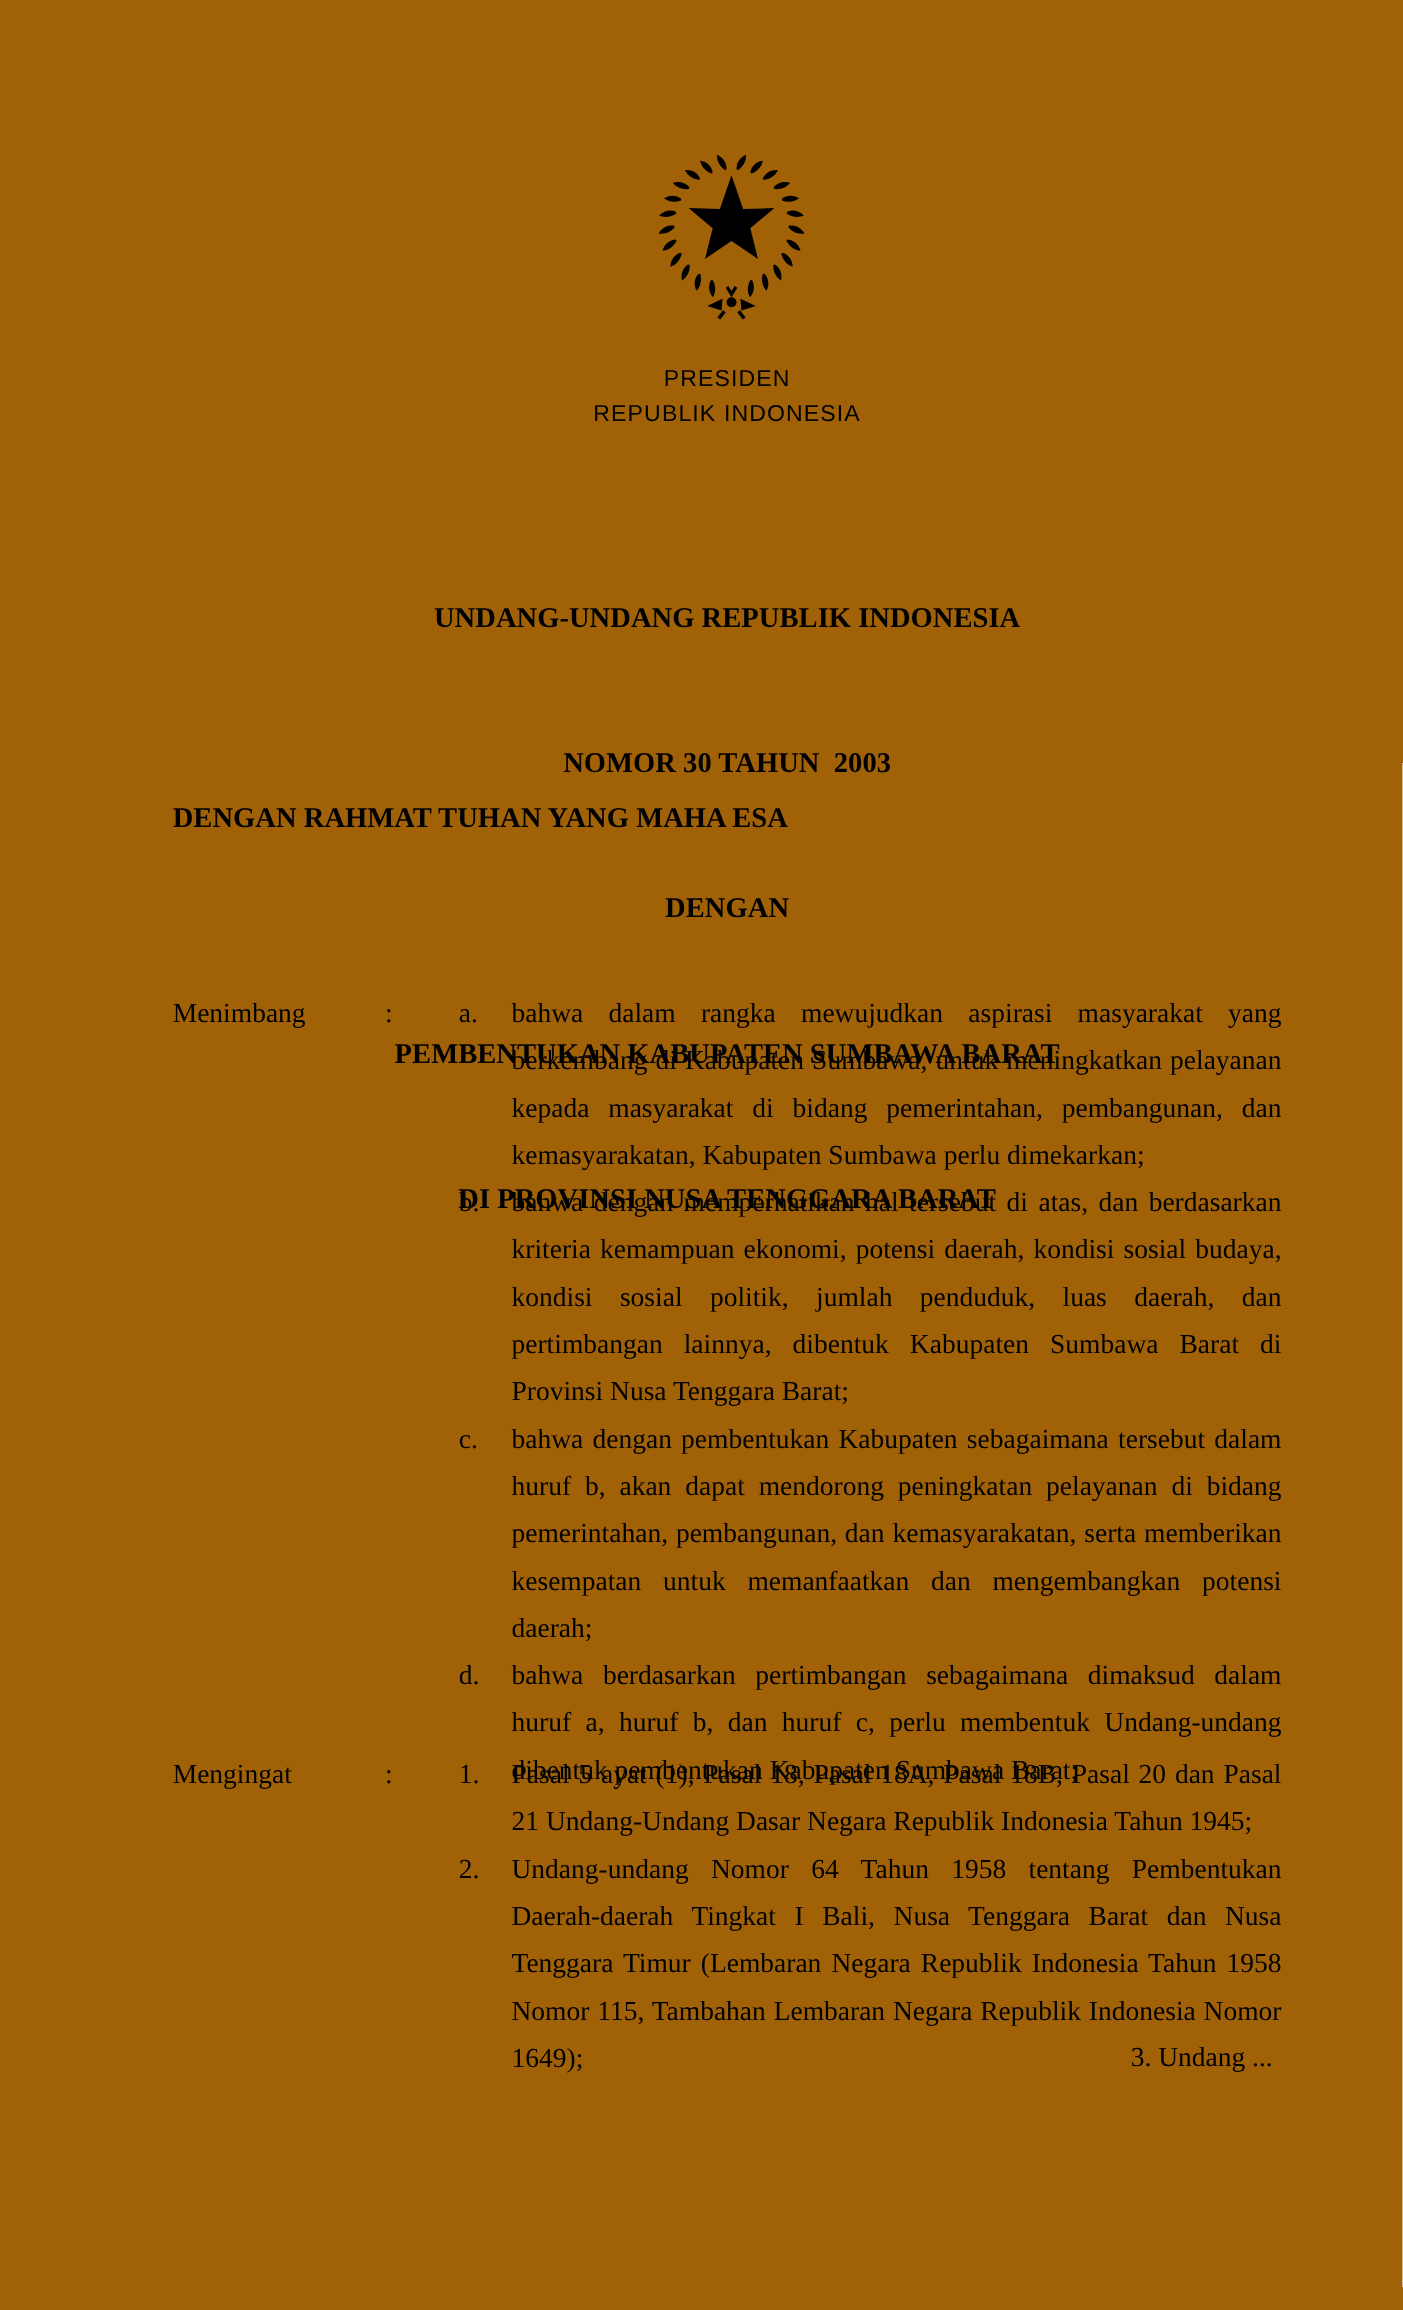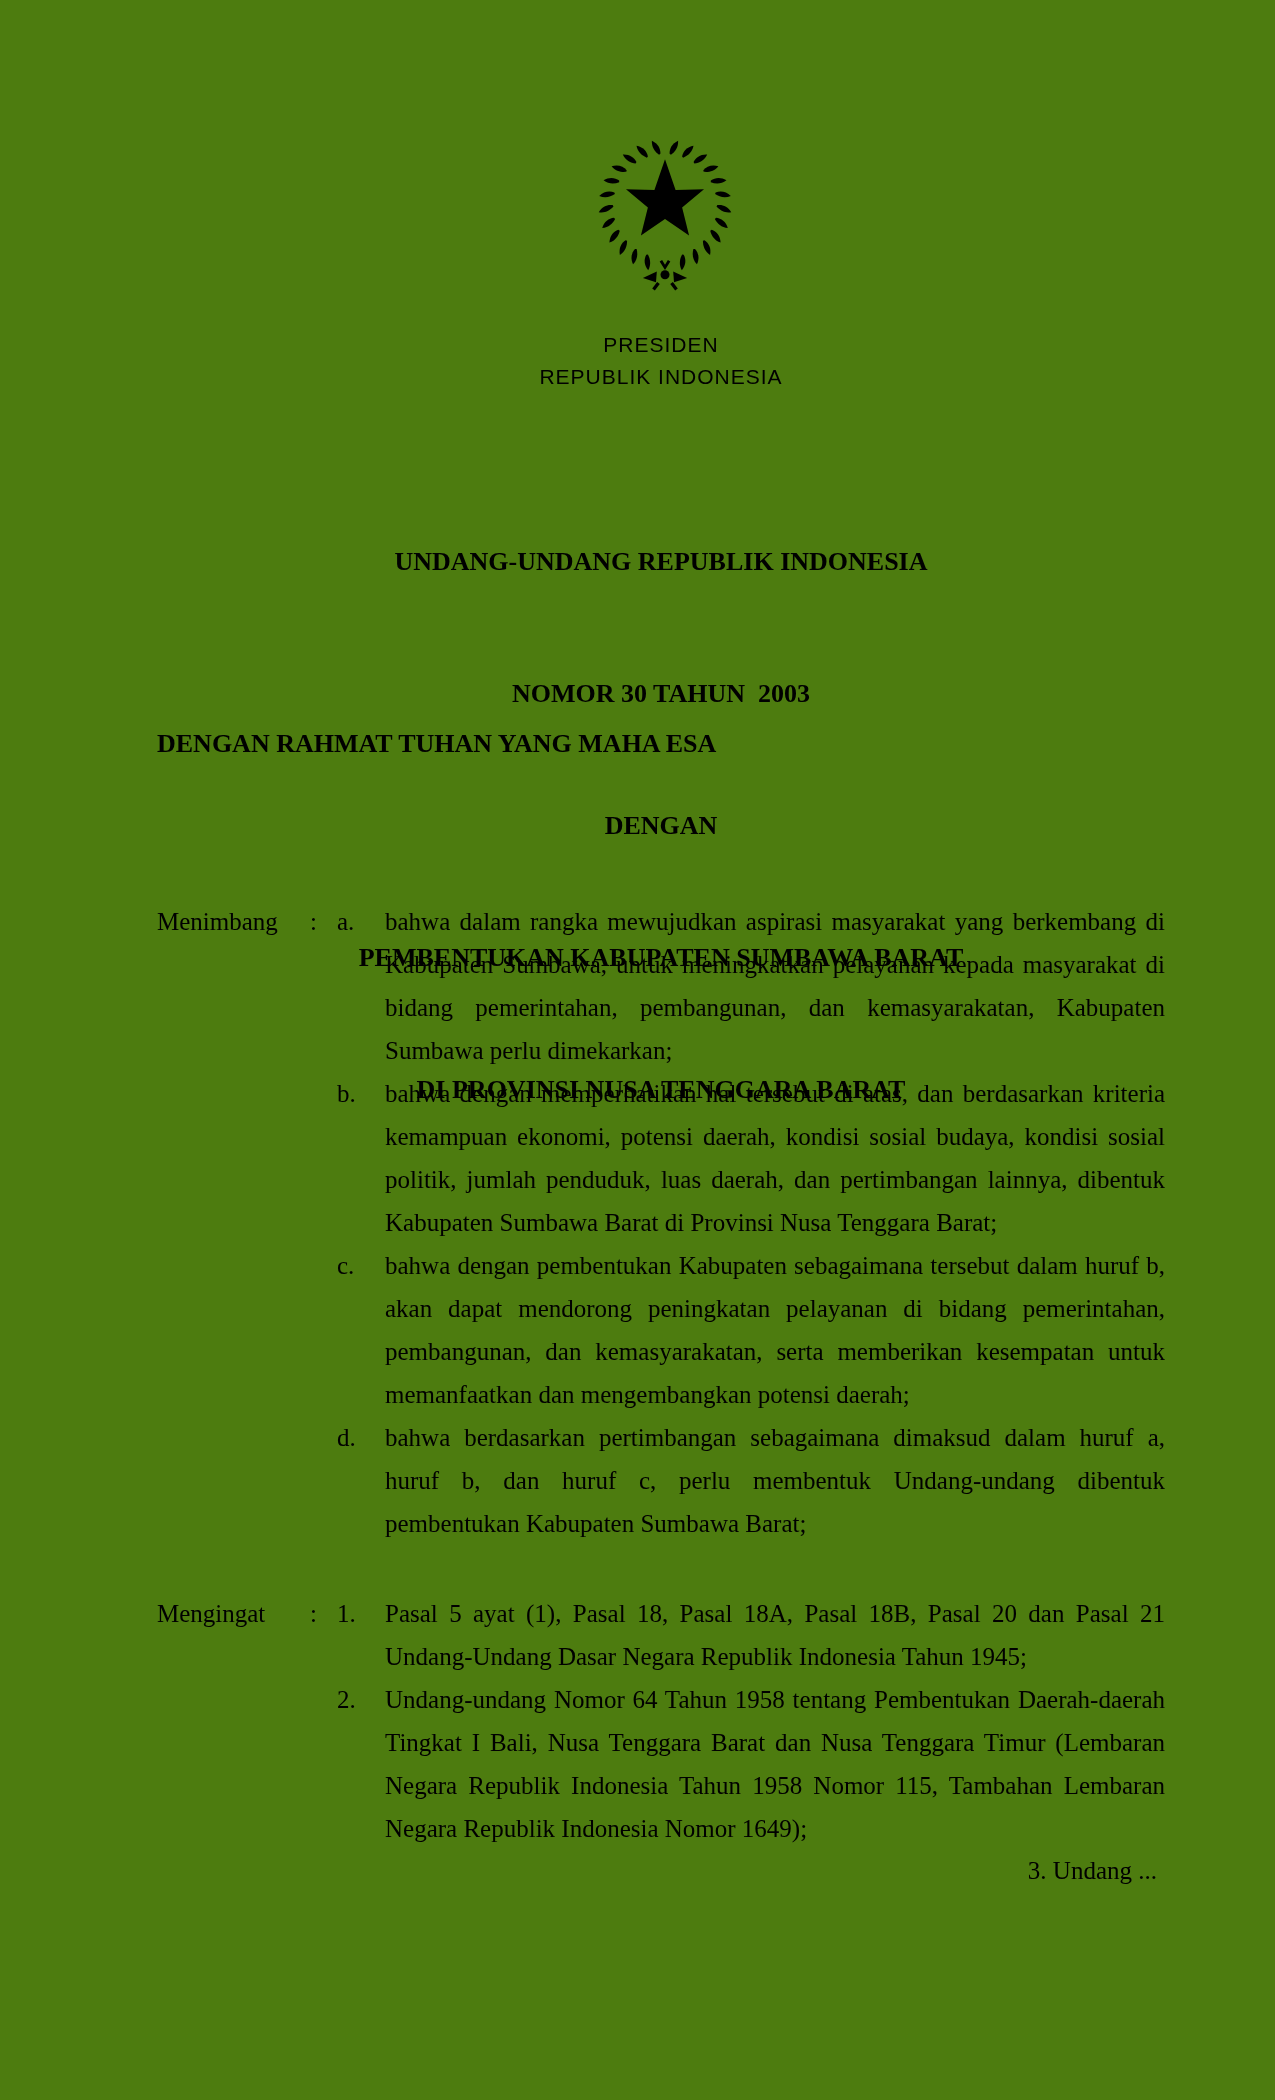--- a/index.html
+++ b/index.html
@@ -1,19 +1,19 @@
 <!DOCTYPE html>
 <html><head>
 <meta charset="utf-8">
 <style>
   html,body{margin:0;padding:0;background:#ffffff;}
   .page{
     position:relative;
     width:1275px;height:2100px;
-    background:#4d7c0f;
+    background:#a16207;
     color:#000;
     font-family:"Liberation Serif", serif;
     overflow:hidden;
   }
   
   .seal{
     position:absolute;top:124px;left:583px;
     width:164px;height:168px;
   }
   
@@ -39,21 +39,21 @@
     font-weight:bold;font-size:26px;line-height:44px;
   }
   .authority{
     position:absolute;top:810px;left:157px;width:1008px;
     text-align:center;font-weight:bold;font-size:26px;line-height:44px;
   }
   
   .section{
     position:absolute;left:157px;width:1008px;
     font-size:25px;line-height:43px;
-    display:flex;align-items:flex-start;
+    display:flex;align-items:flex-start;gap:40px;
   }
   .section.considering{top:900px;}
   .section.recalling{top:1592px;}
   .sec-label{width:153px;flex:none;}
   .sec-colon{width:27px;flex:none;}
   .sec-items{flex:1;}
   .item{display:flex;align-items:flex-start;}
   .item-marker{width:48px;flex:none;}
   .item-text{flex:1;text-align:justify;}
   

